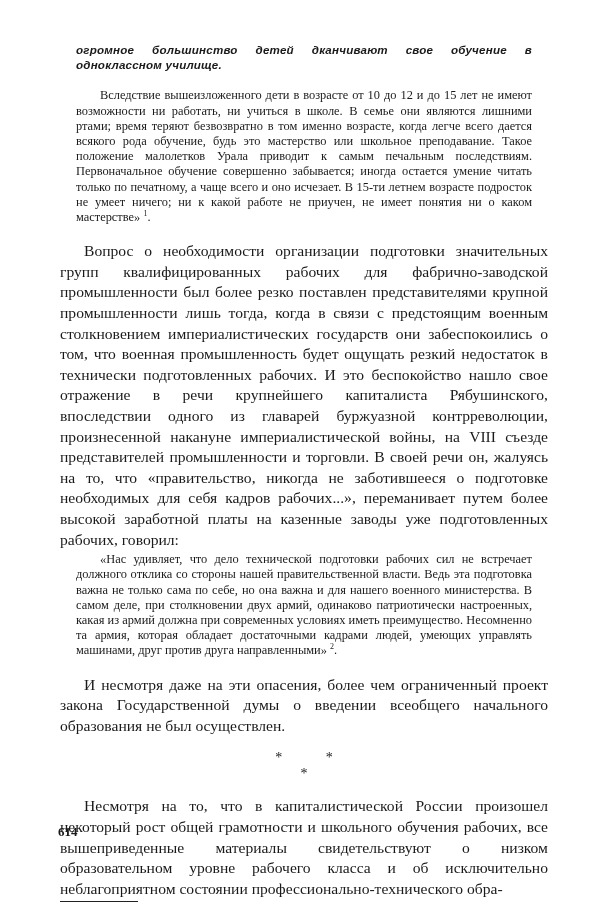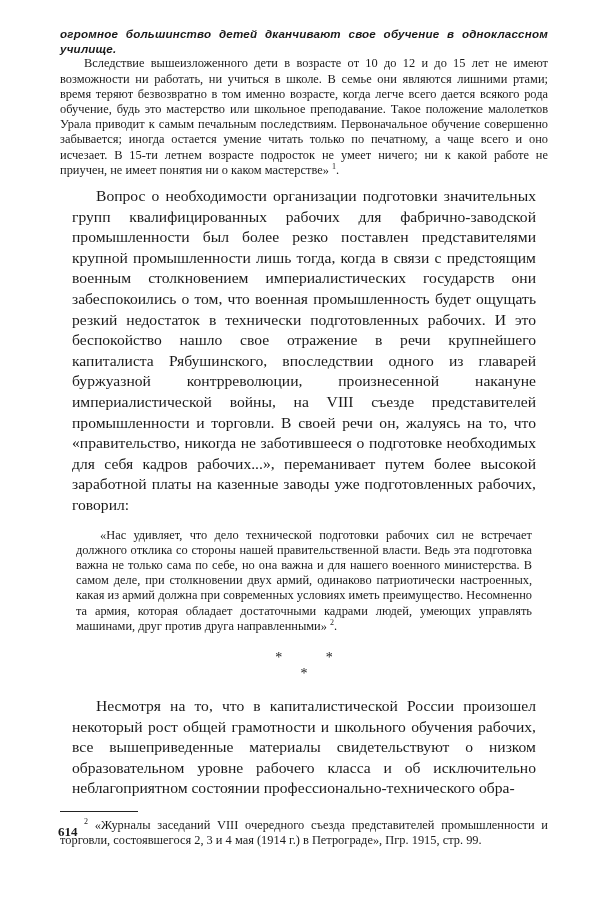--- a/index.html
+++ b/index.html
@@ -18,35 +18,35 @@
     .page {
       position: absolute;
       left: 60px;
       top: 26px;
       width: 488px;
     }
     .small {
       font-size: 12.4px;
       line-height: 15.2px;
       text-align: justify;
-      margin: 0;
+      margin: 16px;
     }
     .italic {
       font-style: italic;
       font-family: "Liberation Sans", "DejaVu Sans", sans-serif;
       font-size: 11.6px;
       font-weight: bold;
       letter-spacing: 0.2px;
     }
     .indent { text-indent: 24px; }
     .body-text {
       font-size: 15.6px;
       line-height: 20.6px;
       text-align: justify;
-      margin: 12px;
+      margin: 0;
       text-indent: 24px;
     }
     .quote {
       font-size: 12.4px;
       line-height: 15.2px;
       text-align: justify;
       margin: 16px;
       text-indent: 24px;
     }
     .stars {
@@ -87,20 +87,21 @@
 
 <div class="page">
   <p class="small italic">огромное большинство детей дканчивают свое обучение в одноклассном училище.</p>
 
   <p class="small indent"><span>Вследствие вышеизложенного дети в возрасте от 10 до 12 и до 15 лет не имеют возможности ни работать, ни учиться в школе. В семье они являются лишними ртами; время теряют безвозвратно в том именно возрасте, когда легче всего дается всякого рода обучение, будь это мастерство или школьное преподавание. Такое положение малолетков Урала приводит к самым печальным последствиям. Первоначальное обучение совершенно забывается; иногда остается умение читать только по печатному, а чаще всего и оно исчезает. В 15-ти летнем возрасте подросток не умеет ничего; ни к какой работе не приучен, не имеет понятия ни о каком мастерстве»</span> <sup>1</sup>.</p>
 
   <p class="body-text" style="margin-top:8px;">Вопрос о необходимости организации подготовки значительных групп квалифицированных рабочих для фабрично-заводской промышленности был более резко поставлен представителями крупной промышленности лишь тогда, когда в связи с предстоящим военным столкновением империалистических государств они забеспокоились о том, что военная промышленность будет ощущать резкий недостаток в технически подготовленных рабочих. И это беспокойство нашло свое отражение в речи крупнейшего капиталиста Рябушинского, впоследствии одного из главарей буржуазной контрреволюции, произнесенной накануне империалистической войны, на VIII съезде представителей промышленности и торговли. В своей речи он, жалуясь на то, что «правительство, никогда не заботившееся о подготовке необходимых для себя кадров рабочих...», переманивает путем более высокой заработной платы на казенные заводы уже подготовленных рабочих, говорил:</p>
 
   <p class="quote" style="margin-top:2px;"><span>«Нас удивляет, что дело технической подготовки рабочих сил не встречает должного отклика со стороны нашей правительственной власти. Ведь эта подготовка важна не только сама по себе, но она важна и для нашего военного министерства. В самом деле, при столкновении двух армий, одинаково патриотически настроенных, какая из армий должна при современных условиях иметь преимущество. Несомненно та армия, которая обладает достаточными кадрами людей, умеющих управлять машинами, друг против друга направленными»</span> <sup>2</sup>.</p>
 
+  <p class="body-text" style="margin-top:10px;">И несмотря даже на эти опасения, более чем ограниченный проект закона Государственной думы о введении всеобщего начального образования не был осуществлен.</p>
 
   <div class="stars">
     <div>* *</div>
     <div>*</div>
   </div>
 
   <p class="body-text" style="margin-top:14px;font-family:Liberation Serif, serif;">Несмотря на то, что в капиталистической России произошел некоторый рост общей грамотности и школьного обучения рабочих, все вышеприведенные материалы свидетельствуют о низком образовательном уровне рабочего класса и об исключительно неблагоприятном состоянии профессионально-технического обра-</p>
 
   <div class="rule"></div>
 

